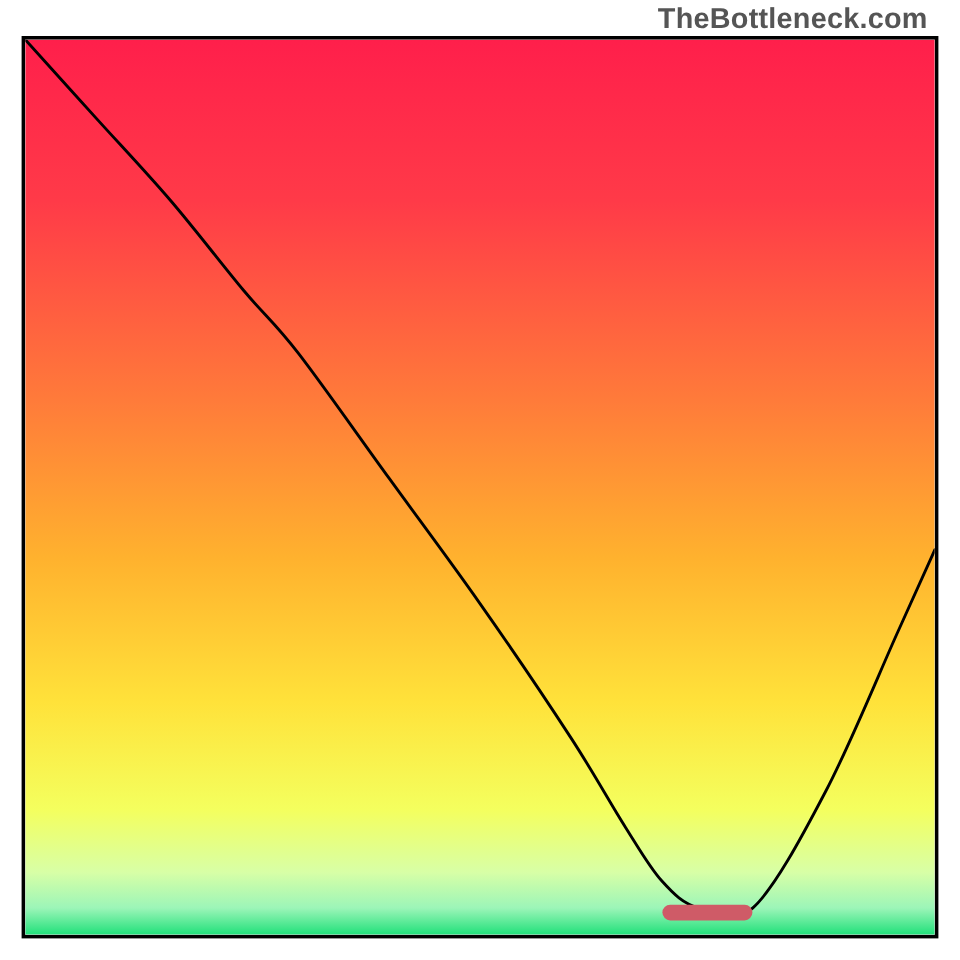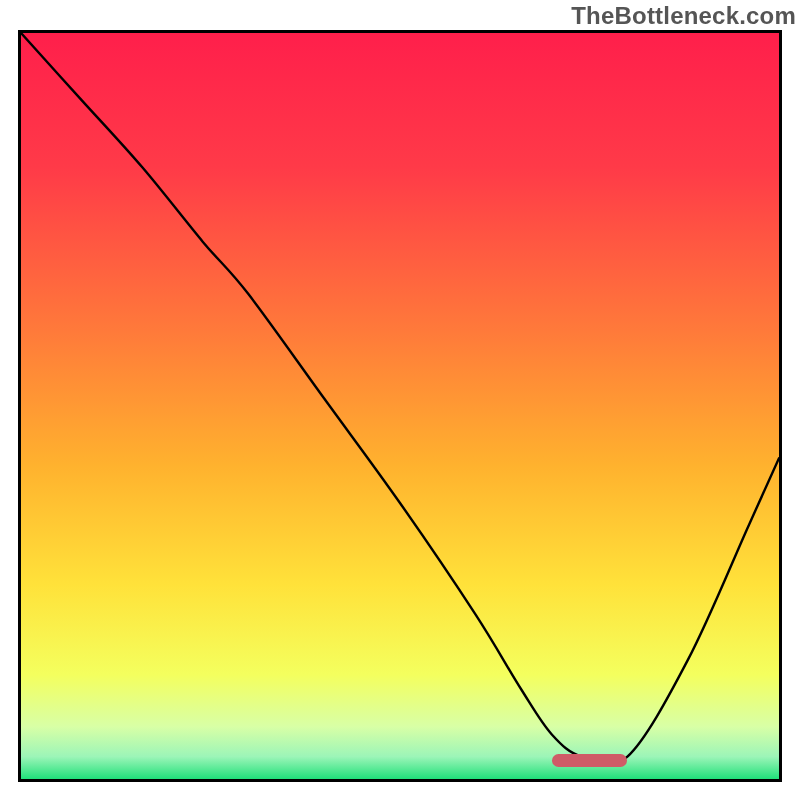--- a/index.html
+++ b/index.html
@@ -11,21 +11,21 @@
     font-family: Arial, Helvetica, sans-serif;
   }
   .container {
     position: relative;
     width: 800px;
     height: 800px;
   }
   .watermark {
     position: absolute;
     top: 2px;
-    right: 4px;
+    right: 27px;
     font-size: 24px;
     font-weight: 600;
     color: #555555;
     letter-spacing: 0.2px;
   }
   .plot-frame {
     position: absolute;
     left: 18px;
     top: 30px;
     width: 764px;

